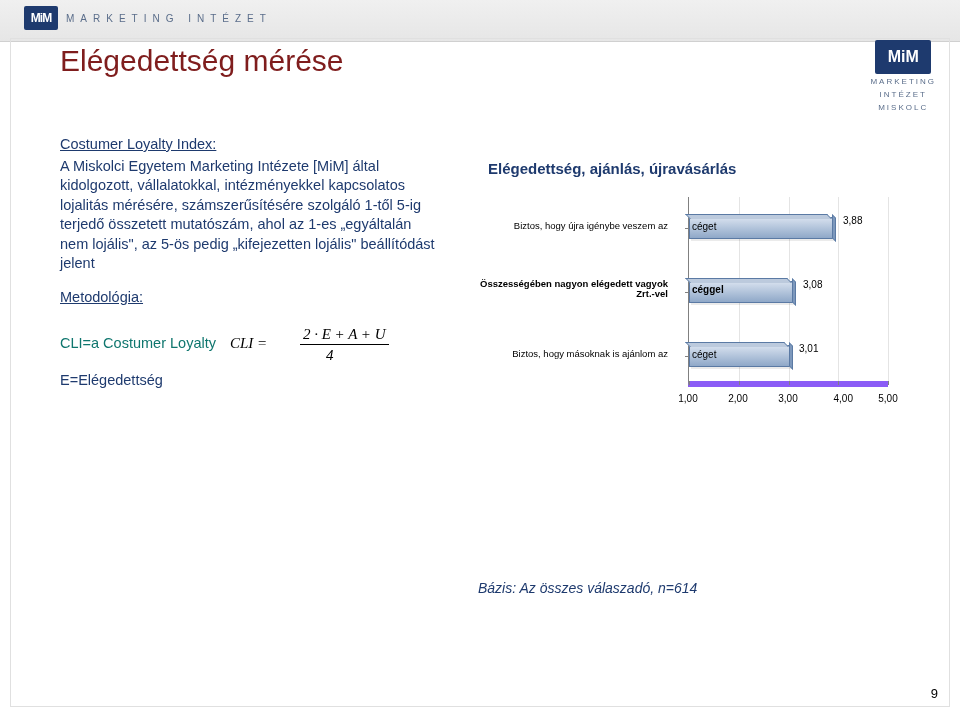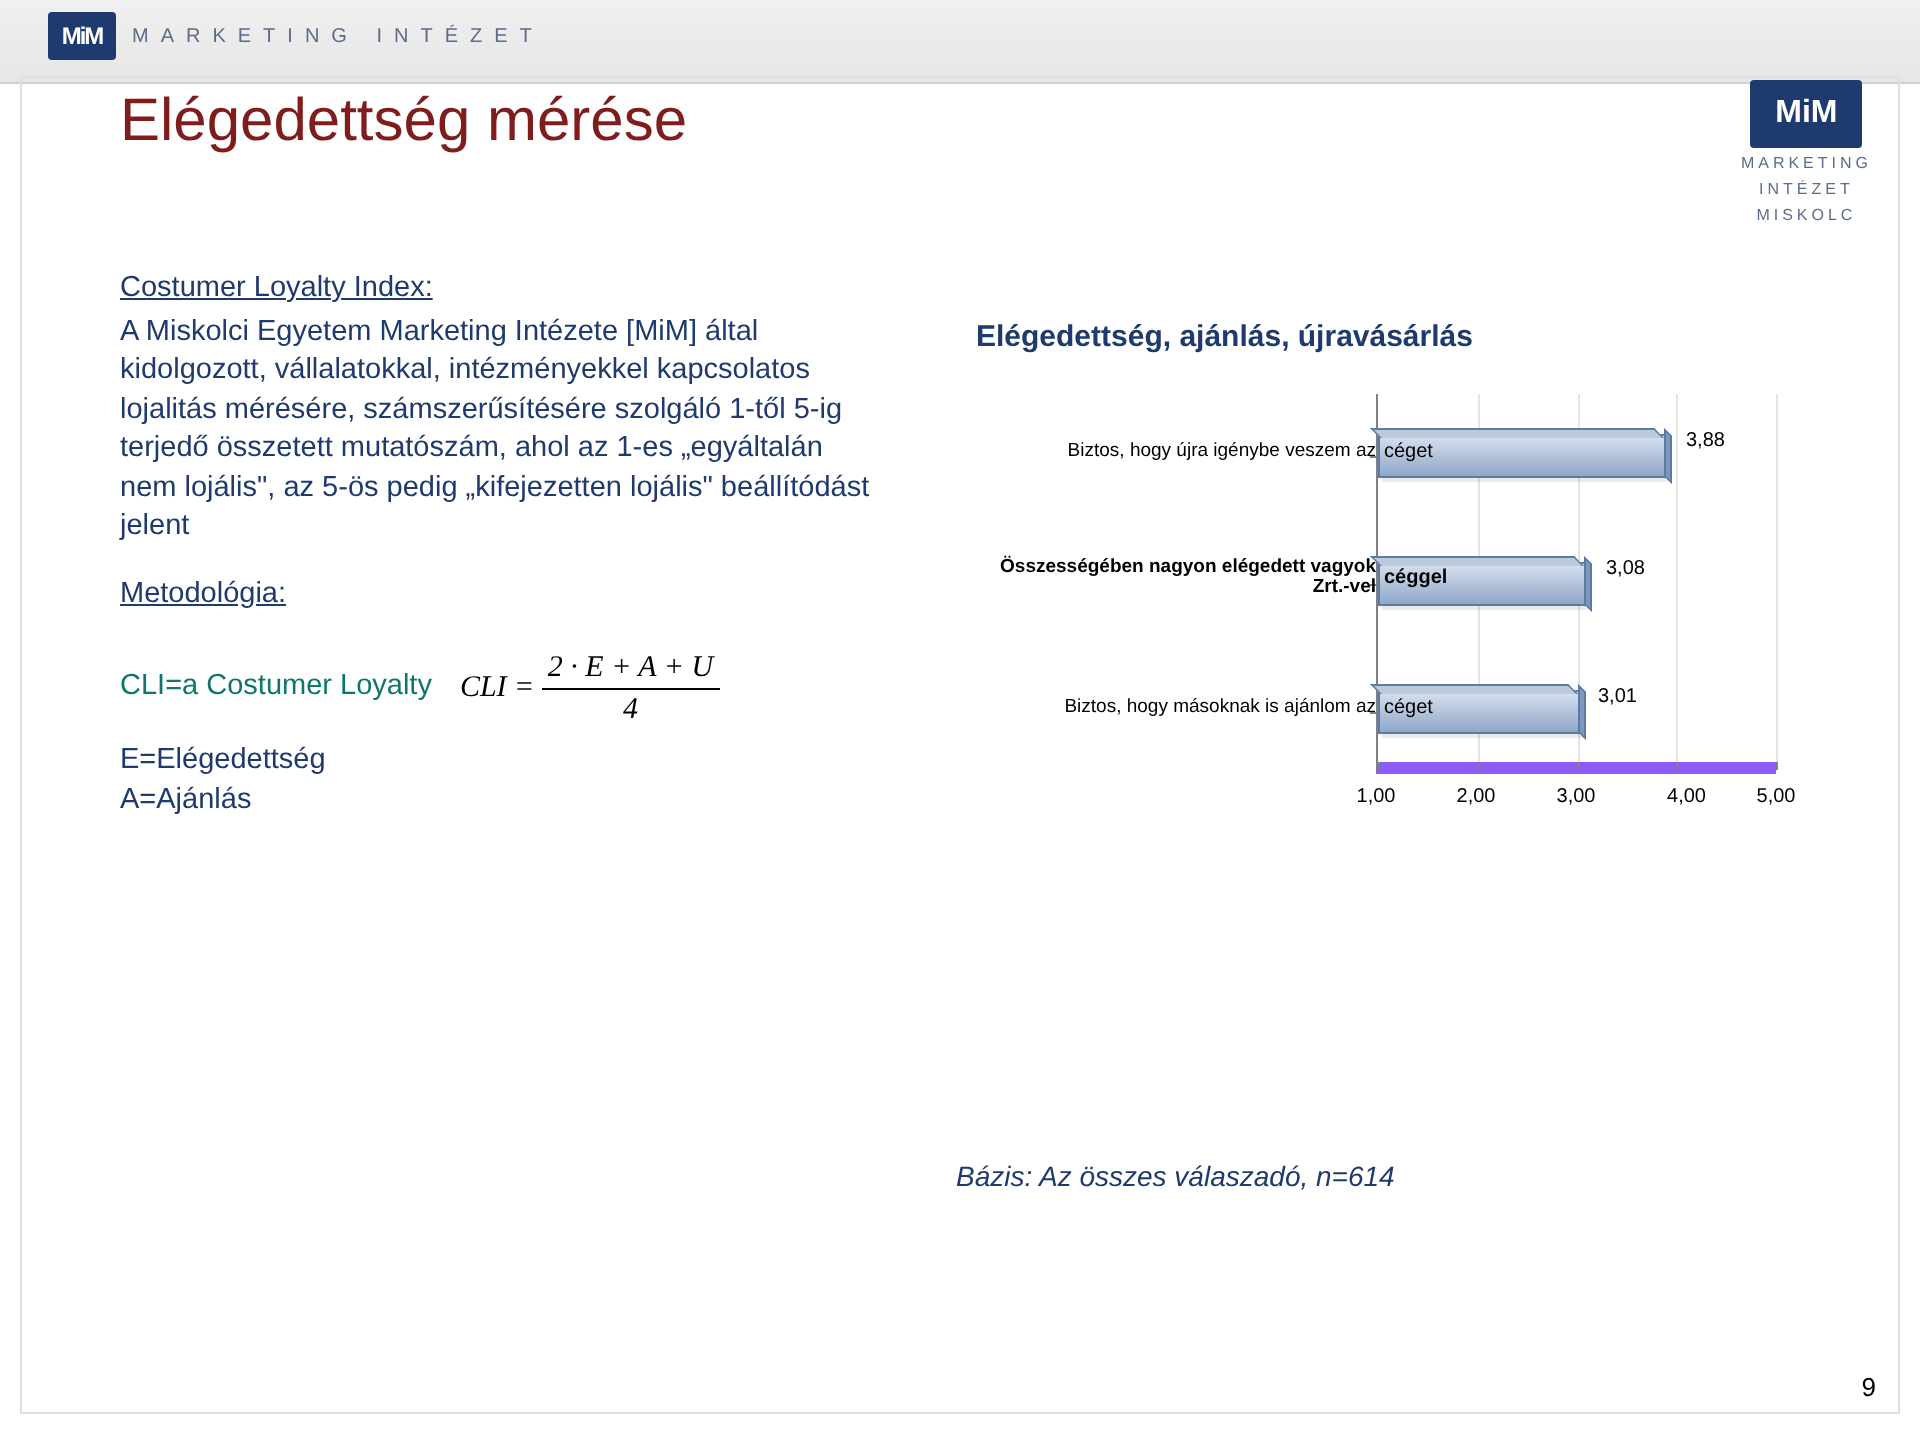--- a/index.html
+++ b/index.html
@@ -98,21 +98,21 @@
     font-size: 15px;
     text-align: center;
     color: #000;
     flex-shrink: 0;
   }
   .formula .frac {
     display: inline-block;
     vertical-align: middle;
     text-align: center;
   }
-  .formula .frac .num { border-bottom: 1px solid #000; padding: 0 3px; }
+  .formula .frac .num { border-bottom: 1px solid #000; padding: 0 3px; margin-left: 29px; }
   .formula .frac .den { padding: 0 3px; }
   .defs {
     margin-top: 6px;
     color: #1e3a6e;
     font-size: 14.5px;
     line-height: 1.35;
   }
   
   .chart-box {
     position: absolute;
@@ -147,21 +147,21 @@
   
   .grid-v { position: absolute; top: 0; bottom: 0; border-left: 1px solid #e4e4e4; }
   .bar-row {
     position: absolute;
     left: 0;
     width: 210px;
     text-align: right;
     font-size: 9.5px;
     color: #000;
     line-height: 1.1;
-    padding-right: 0;
+    padding-right: 20px;
   }
   .bar-row .labwrap { display: inline-block; }
   .bar-row .lab-right { position: absolute; left: 210px; top: 50%; transform: translateY(-50%); white-space: nowrap; font-size: 10px; color: #000; padding-left: 4px;}
   .bar {
     position: absolute;
     height: 22px;
     background: linear-gradient(to bottom, #d6e0ee 0%, #8fa8c8 100%);
     border: 1px solid #5b7aa4;
     box-shadow: 2px 2px 0 rgba(0,0,0,0.08);
   }
@@ -255,21 +255,20 @@
       <span>CLI</span>
       <span>=</span>
       <span class="frac">
         <div class="num">2 · E + A + U</div>
         <div class="den">4</div>
       </span>
     </div>
   </div>
   <div class="defs">
     <div>E=Elégedettség</div>
-    <div>A=Ajánlás</div>
   </div>
 </div>
 
 <div class="chart-box">
   <div class="chart-title">Elégedettség, ajánlás, újravásárlás</div>
   <div class="plot">
     <div class="plot-area">
 
       <div class="grid-v" style="left:25%"></div>
       <div class="grid-v" style="left:50%"></div>

